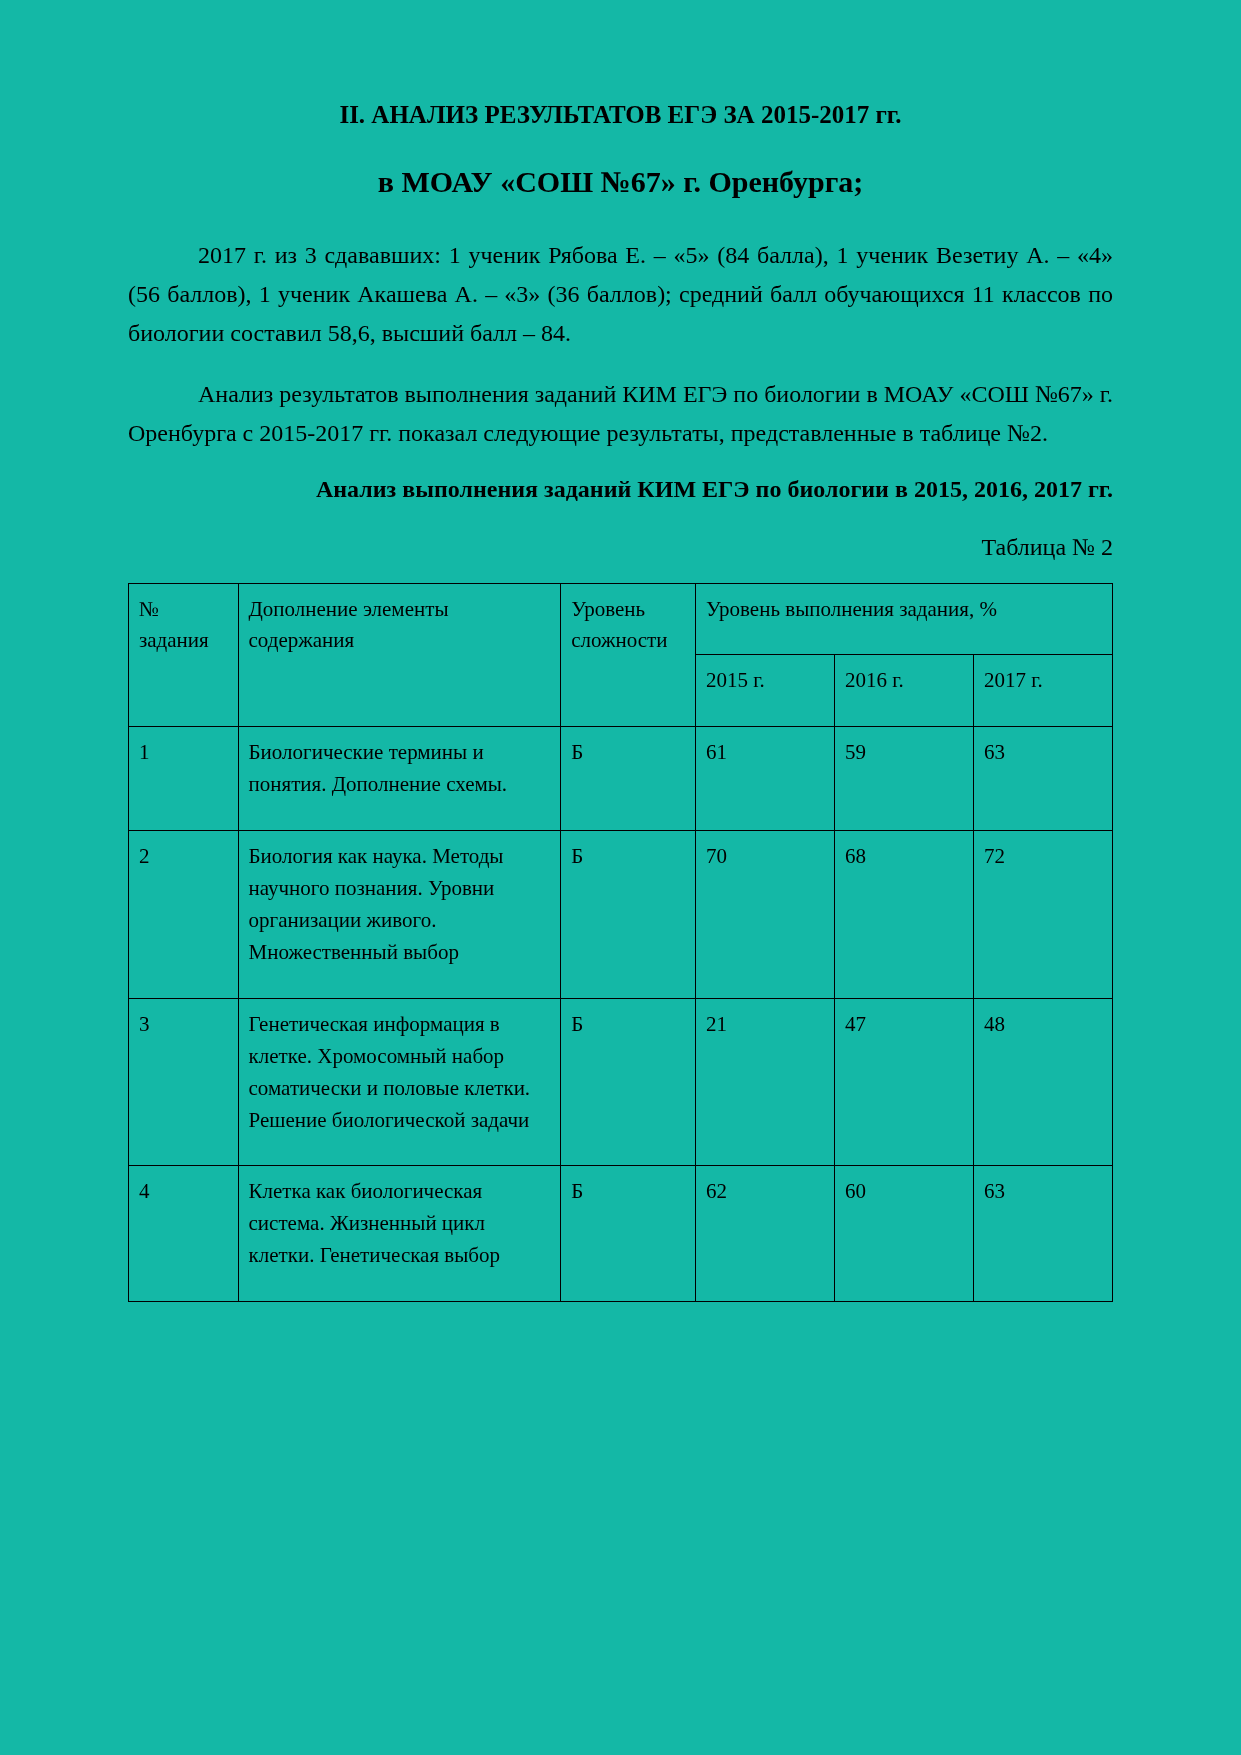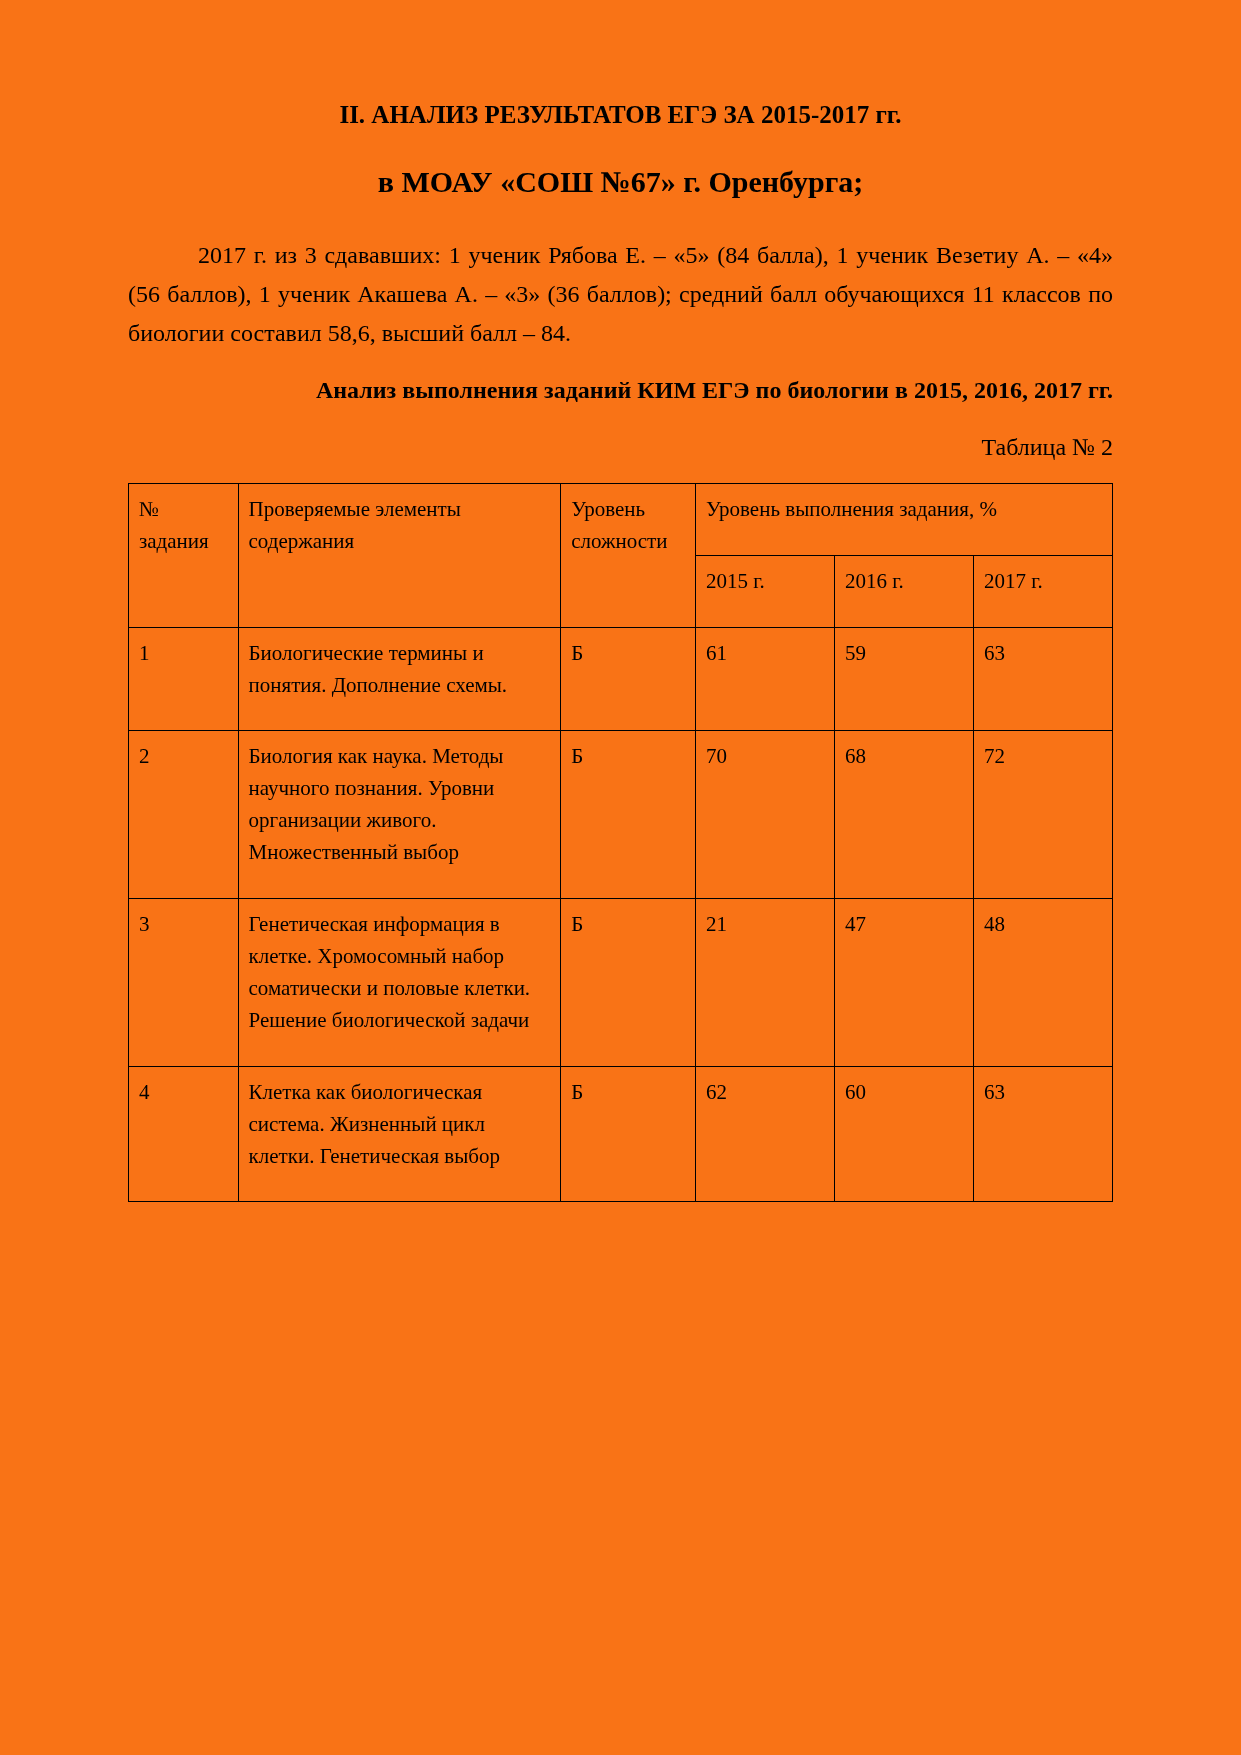--- a/index.html
+++ b/index.html
@@ -9,21 +9,21 @@
   }
   body {
     font-family: "Liberation Serif", "DejaVu Serif", serif;
     color: #000000;
   }
   .page {
     width: 1241px;
     min-height: 1755px;
     box-sizing: border-box;
     padding: 100px 128px 40px 128px;
-    background: #f97316;
+    background: #14b8a6;
     position: relative;
   }
   .title {
     text-align: center;
     font-weight: bold;
     font-size: 25px;
     line-height: 1.2;
     margin: 0 0 34px 0;
   }
   .subtitle {
@@ -99,38 +99,39 @@
 
 <div class="page">
 
   <div class="title">II. АНАЛИЗ РЕЗУЛЬТАТОВ ЕГЭ ЗА 2015-2017 гг.</div>
 
   <div class="subtitle">в МОАУ «СОШ №67» г. Оренбурга;</div>
 
 
   <p class="para">2017 г. из 3 сдававших: 1 ученик Рябова Е.  – «5» (84 балла), 1 ученик Везетиу А. – «4» (56 баллов),  1 ученик Акашева А. – «3» (36 баллов); средний балл обучающихся 11 классов по биологии составил 58,6, высший балл – 84.</p>
 
+  <p class="para">Анализ результатов выполнения заданий КИМ ЕГЭ по биологии в МОАУ «СОШ №67» г. Оренбурга с 2015-2017 гг. показал следующие результаты, представленные в таблице №2.</p>
 
   <div class="bold-line">Анализ выполнения заданий КИМ ЕГЭ по биологии в 2015, 2016, 2017 гг.</div>
 
   <div class="tablelabel">Таблица № 2</div>
 
   <table class="kim">
     <colgroup>
       <col class="col-num">
       <col class="col-elem">
       <col class="col-lvl">
       <col class="col-year">
       <col class="col-year">
       <col class="col-year">
     </colgroup>
     <thead>
       <tr>
         <th rowspan="2">№ задания</th>
-        <th rowspan="2">Проверяемые элементы содержания</th>
+        <th rowspan="2">Дополнение элементы содержания</th>
         <th rowspan="2">Уровень сложности</th>
         <th colspan="3" class="hdr-span">Уровень выполнения задания, %</th>
       </tr>
       <tr>
         <th class="yr-cell">2015 г.</th>
         <th class="yr-cell">2016 г.</th>
         <th class="yr-cell">2017 г.</th>
       </tr>
     </thead>
     <tbody>

